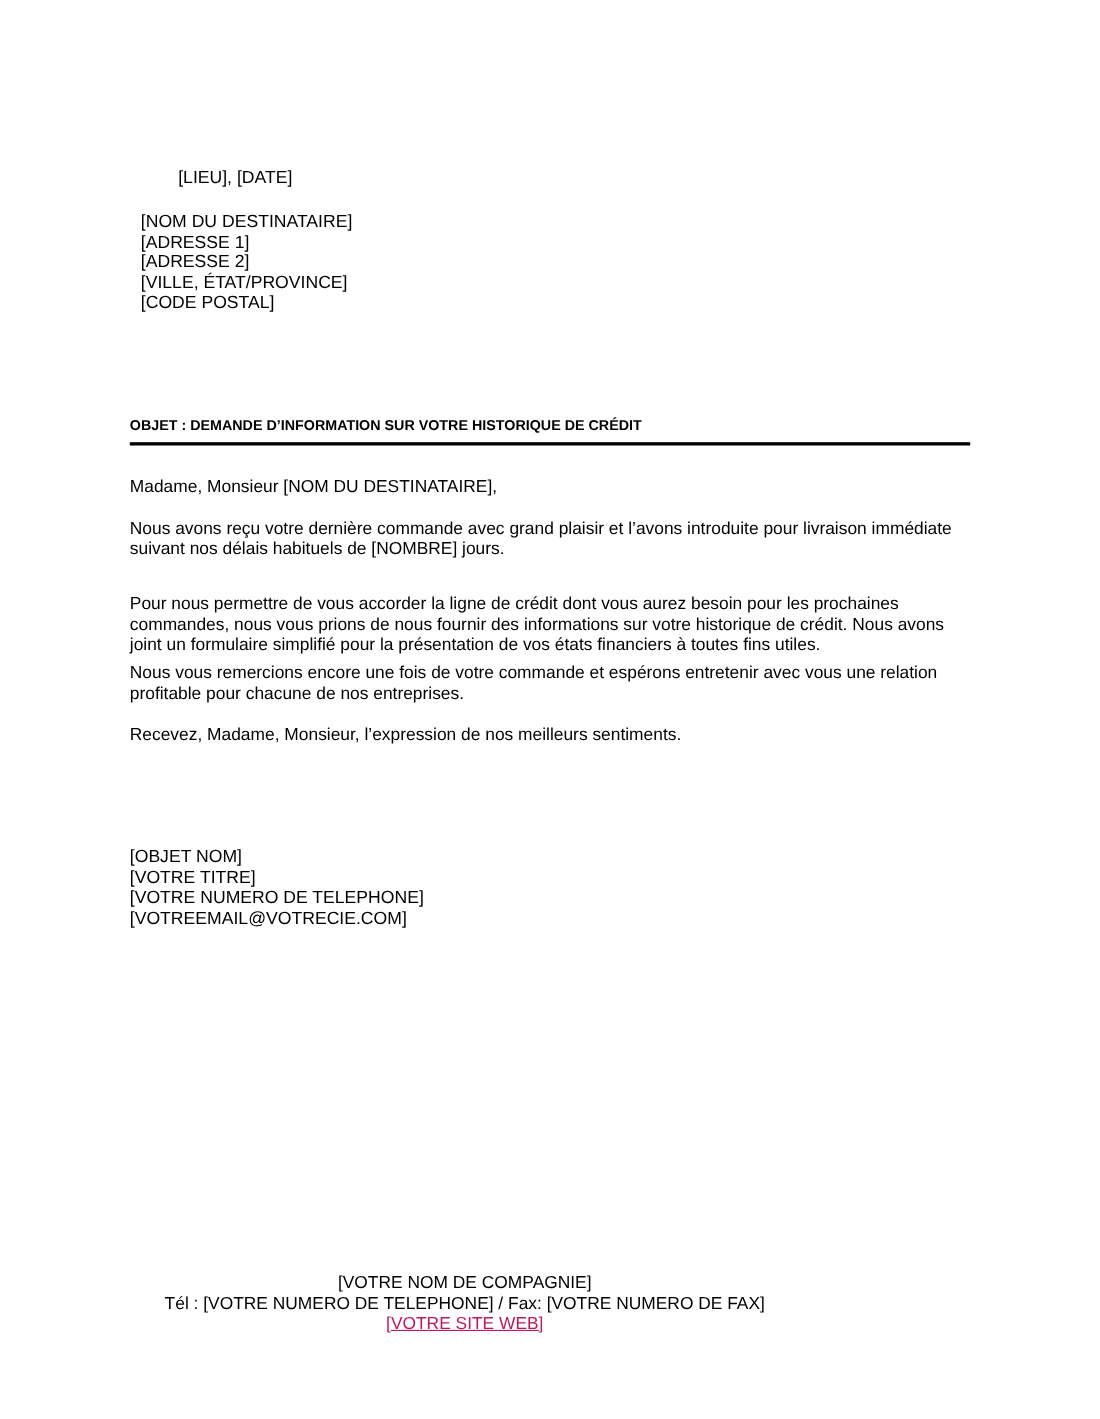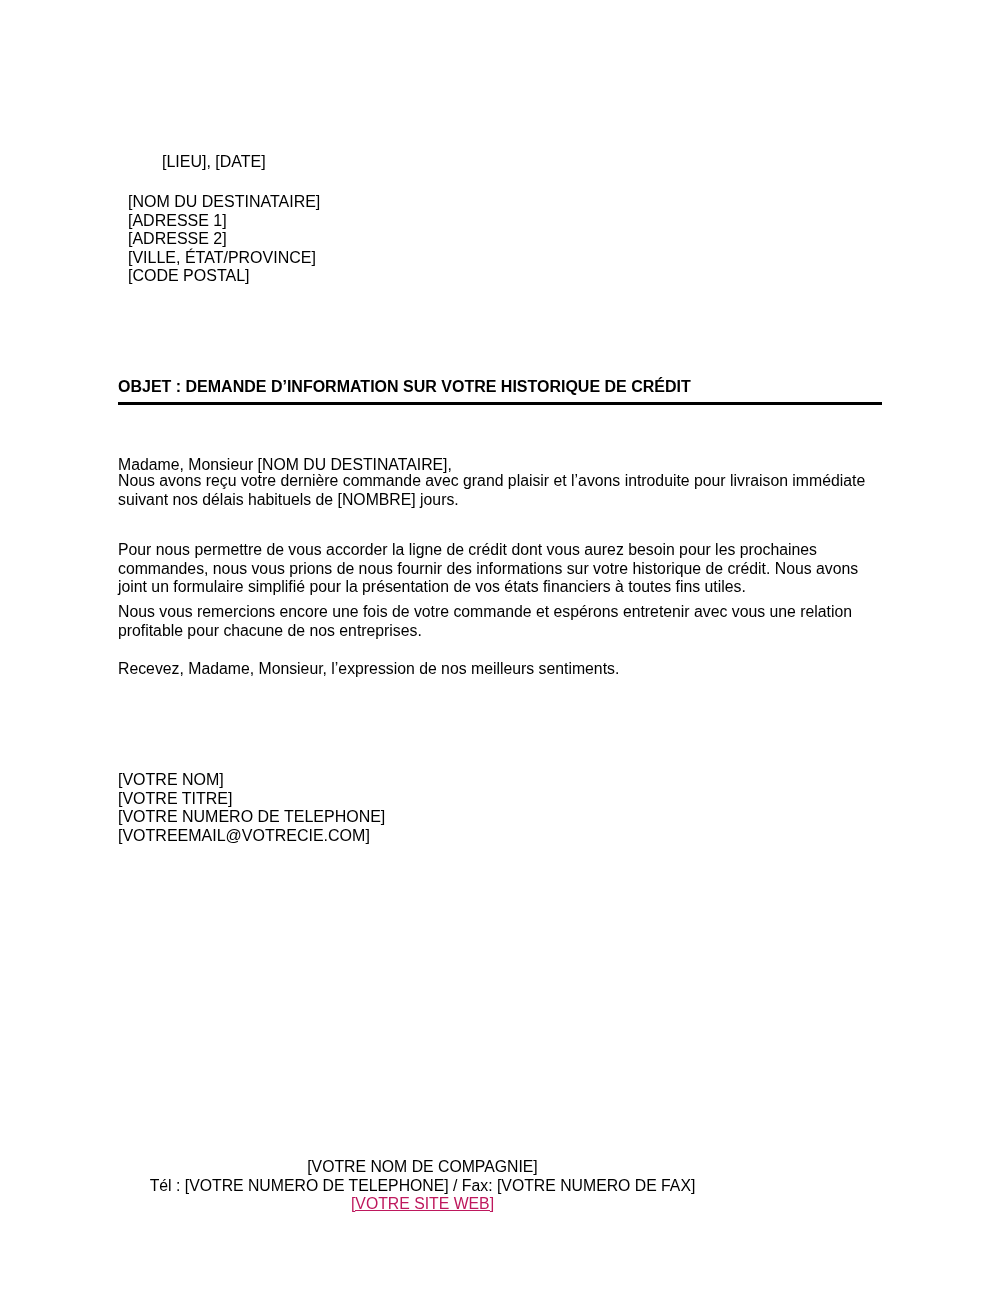--- a/index.html
+++ b/index.html
@@ -4,21 +4,21 @@
   <style>
     html, body { margin: 0; padding: 0; background: #ffffff; }
     body {
       width: 1000px; height: 1290px; position: relative; overflow: hidden;
       font-family: "Liberation Sans", sans-serif; color: #000; font-size: 16px;
     }
     .blk { position: absolute; left: 118px; line-height: 18.5px; }
     .line { display: block; white-space: nowrap; }
     .subject {
       position: absolute; left: 118px; top: 378px; width: 764px;
-      font-weight: bold; font-size: 16px; line-height: 18px;
+      font-weight: bold; font-size: 13px; line-height: 18px;
     }
     .rule {
       position: absolute; left: 118px; top: 402px; width: 764px; height: 3px; background: #000;
     }
     .para { position: absolute; left: 118px; width: 764px; line-height: 18.5px; font-size: 15.8px; }
     .footer {
       position: absolute; left: 0; width: 845px; top: 1158px; text-align: center;
       line-height: 18.5px; font-size: 15.8px;
     }
     .footer a { color: #be185d; text-decoration: underline; }
@@ -32,28 +32,28 @@
   <span class="line">[NOM DU DESTINATAIRE]</span>
   <span class="line">[ADRESSE 1]</span>
   <span class="line">[ADRESSE 2]</span>
   <span class="line">[VILLE, ÉTAT/PROVINCE]</span>
   <span class="line">[CODE POSTAL]</span>
 </div>
 
 <div class="subject">OBJET : DEMANDE D’INFORMATION SUR VOTRE HISTORIQUE DE CRÉDIT</div>
 <div class="rule"></div>
 
-<div class="para" style="top:456px;">Madame, Monsieur [NOM DU DESTINATAIRE],</div>
+<div class="para" style="top:434px;">Madame, Monsieur [NOM DU DESTINATAIRE],</div>
 <div class="para" style="top:472px;">Nous avons reçu votre dernière commande avec grand plaisir et l’avons introduite pour livraison immédiate suivant nos délais habituels de [NOMBRE] jours.</div>
 <div class="para" style="top:528px;margin-top:13px;">Pour nous permettre de vous accorder la ligne de crédit dont vous aurez besoin pour les prochaines commandes, nous vous prions de nous fournir des informations sur votre historique de crédit. Nous avons joint un formulaire simplifié pour la présentation de vos états financiers à toutes fins utiles.</div>
 <div class="para" style="top:603px;">Nous vous remercions encore une fois de votre commande et espérons entretenir avec vous une relation profitable pour chacune de nos entreprises.</div>
 <div class="para" style="top:660px;">Recevez, Madame, Monsieur, l’expression de nos meilleurs sentiments.</div>
 
 <div class="blk" style="top:771px;">
-  <span class="line">[VOTRE NOM]</span>
+  <span class="line">[OBJET NOM]</span>
   <span class="line">[VOTRE TITRE]</span>
   <span class="line">[VOTRE NUMERO DE TELEPHONE]</span>
   <span class="line">[VOTREEMAIL@VOTRECIE.COM]</span>
 </div>
 
 <div class="footer">
   <span class="line">[VOTRE NOM DE COMPAGNIE]</span>
   <span class="line">Tél : [VOTRE NUMERO DE TELEPHONE] / Fax: [VOTRE NUMERO DE FAX]</span>
   <span class="line"><a href="#">[VOTRE SITE WEB]</a></span>
 </div>

